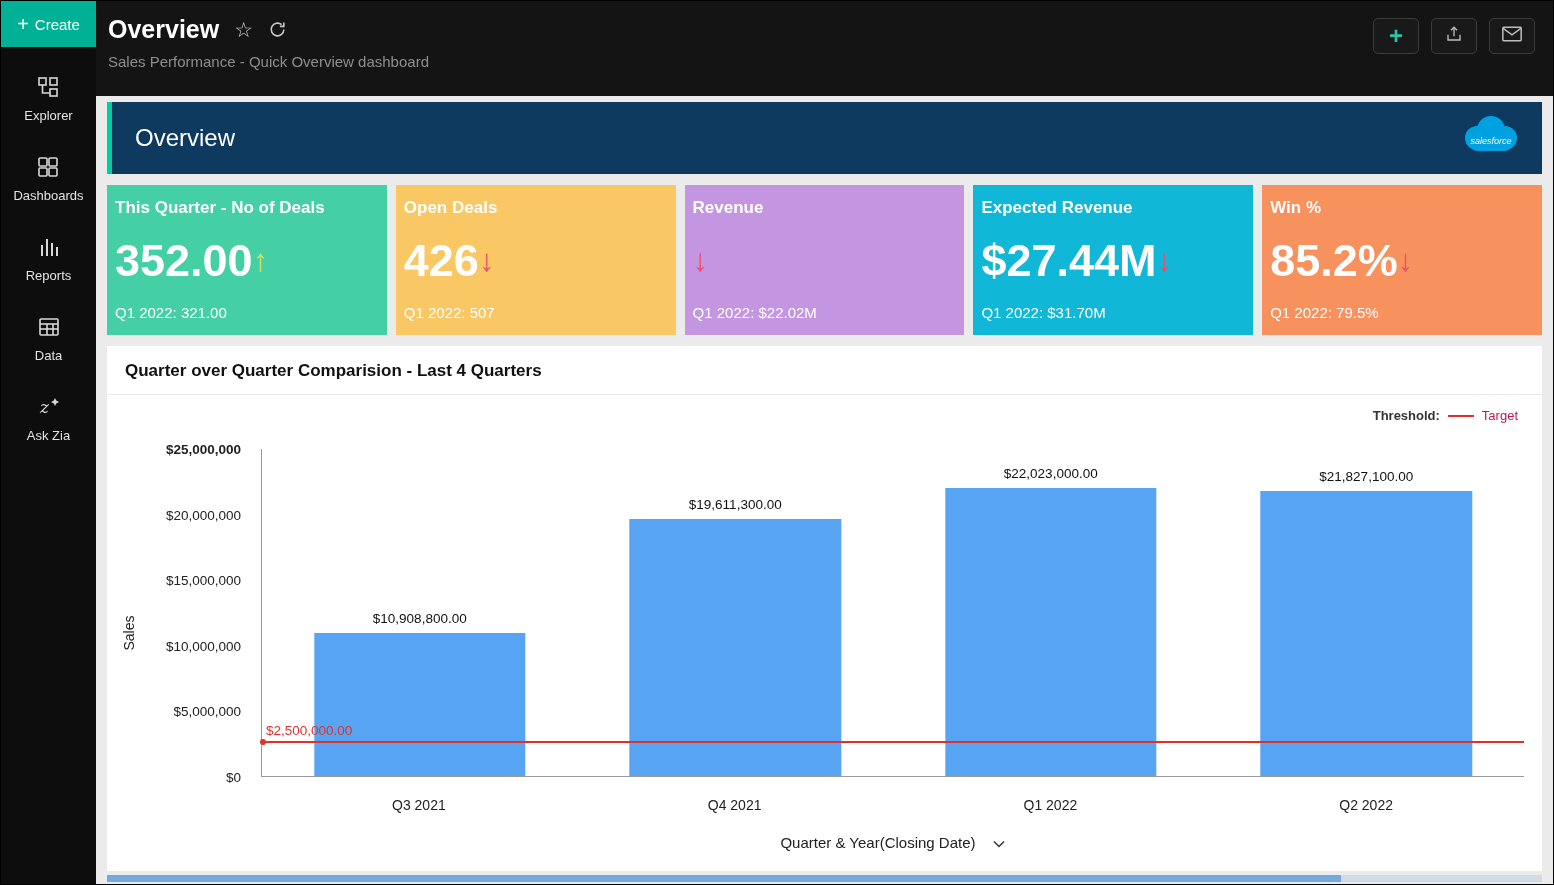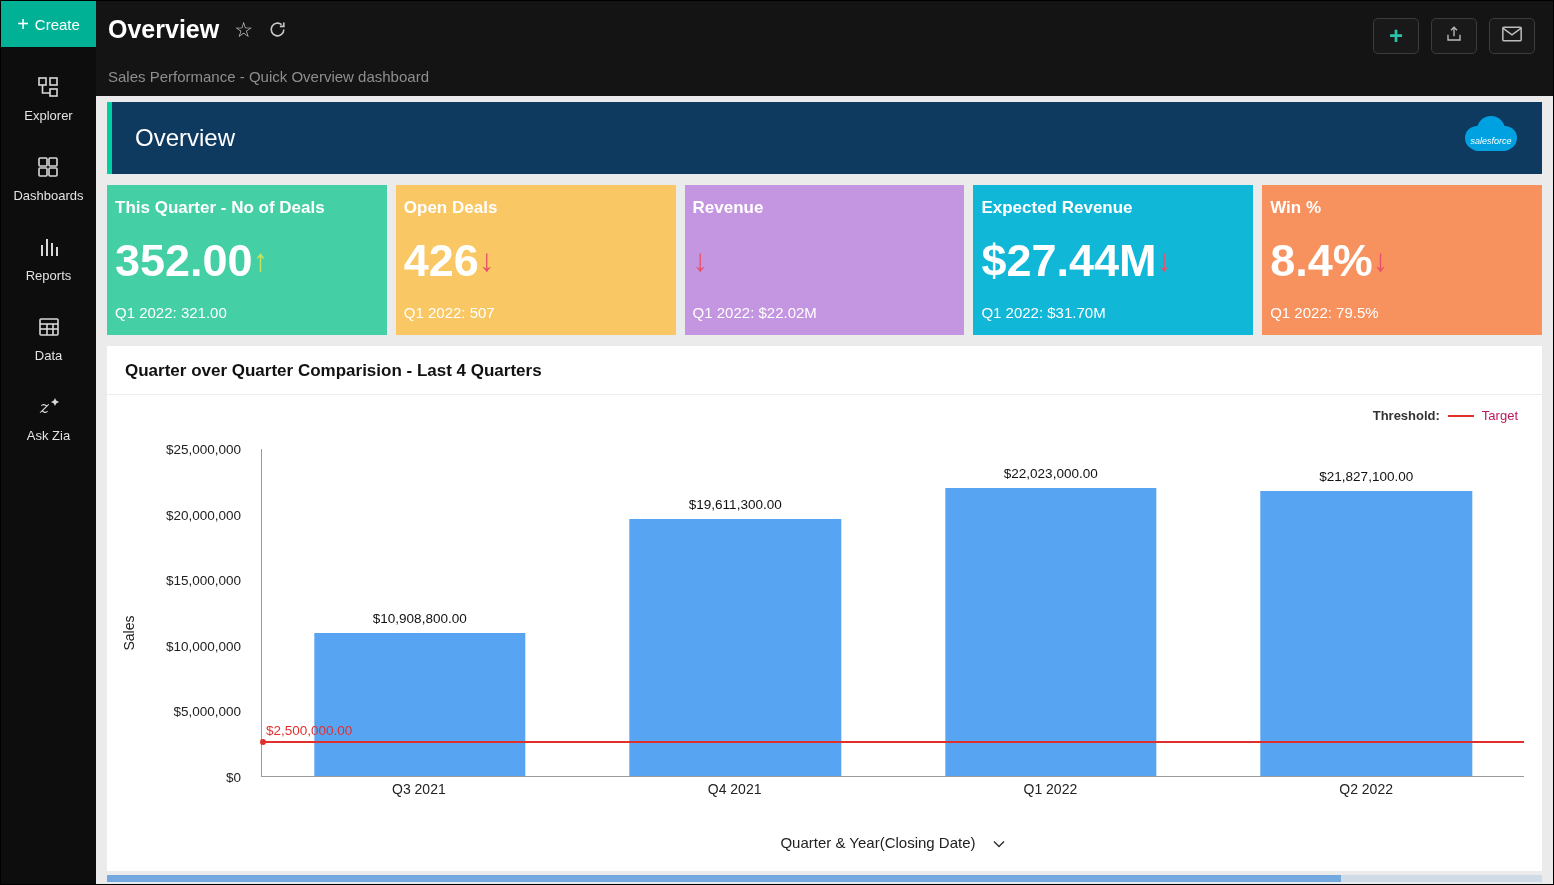--- a/index.html
+++ b/index.html
@@ -16,21 +16,21 @@
   .nav-item .lbl{font-size:13px;color:#e3e3e3}
   .nav-item svg{display:block}
 
   
   .main{flex:1;display:flex;flex-direction:column;min-width:0}
   .header{height:95px;background:#141414;display:flex;justify-content:space-between;padding:14px 18px 0 12px;flex-shrink:0}
   .title-row{display:flex;align-items:center;gap:15px}
   .page-title{color:#fff;font-size:25px;font-weight:bold}
   .icon-btn{background:none;border:none;cursor:pointer;display:flex;align-items:center;color:#c9c9c9}
   .star{font-size:21px;color:#cfcfcf}
-  .subtitle{color:#8e8e8e;font-size:15px;margin-top:24px}
+  .subtitle{color:#8e8e8e;font-size:15px;margin-top:9px}
   .hdr-actions{display:flex;gap:12px;align-items:flex-start;padding-top:3px}
   .hdr-btn{width:46px;height:36px;border:1px solid #3c3c3c;border-radius:5px;background:#191919;display:flex;align-items:center;justify-content:center;cursor:pointer}
   .plus-teal{color:#2bc2a7;font-size:24px;line-height:1;font-weight:bold}
 
   
   .content{flex:1;background:#ebebeb;padding:6px 11px 0;display:flex;flex-direction:column;min-height:0}
   .banner{height:72px;background:#0e3a60;border-left:5px solid #00cfa4;display:flex;align-items:center;justify-content:space-between;padding:0 20px 0 23px;margin-bottom:11px;flex-shrink:0}
   .banner-title{color:#fff;font-size:24px}
 
   .kpi-row{display:flex;gap:9px;margin-bottom:11px;flex-shrink:0}
@@ -52,21 +52,21 @@
   .ylabel{position:absolute;left:-44px;top:45%;transform:rotate(-90deg);font-size:14px;color:#222;width:120px;text-align:center}
   .yaxis{position:absolute;left:0;width:140px;top:24px;bottom:92px}
   .ytick{position:absolute;right:12px;transform:translateY(50%);font-size:13.5px;color:#222;white-space:nowrap}
   .plot{position:absolute;left:148px;right:4px;top:24px;bottom:92px;border-left:1px solid #9a9a9a;border-bottom:1px solid #9a9a9a;display:flex}
   .bar-col{flex:1;position:relative}
   .bar{position:absolute;bottom:0;left:50%;transform:translateX(-50%);width:67%;z-index:1}
   .bar-label{position:absolute;width:100%;text-align:center;font-size:13.5px;color:#111;z-index:2;white-space:nowrap}
   .threshold-line{position:absolute;left:0;right:0;height:2px;z-index:3}
   .threshold-dot{position:absolute;left:-2px;top:-2px;width:6px;height:6px;border-radius:50%;background:inherit}
   .threshold-label{position:absolute;left:4px;font-size:13.5px;z-index:3;white-space:nowrap}
-  .xlabels{position:absolute;left:148px;right:4px;bottom:72px;display:flex}
+  .xlabels{position:absolute;left:148px;right:4px;bottom:56px;display:flex}
   .xtick{flex:1;text-align:center;font-size:14px;color:#222;padding-top:12px}
   .xtitle{position:absolute;left:148px;right:4px;bottom:18px;text-align:center;font-size:15px;color:#222;display:flex;align-items:center;justify-content:center;gap:17px;cursor:pointer}
 
   .scrollbar{height:7px;background:#cfdce8;position:relative;flex-shrink:0;margin-bottom:2px}
   .scroll-thumb{position:absolute;left:0;top:0;height:100%;width:86%;background:#74a9df;cursor:pointer}
 </style>
 </head>
 <body>
 
 <div class="app">
@@ -219,21 +219,21 @@
           <div class="kpi-title">Expected Revenue</div>
           <div class="kpi-value-row">
             <span class="kpi-value">$27.44M</span>
             <span class="trend" style="color: rgb(232, 80, 106);">↓</span>
           </div>
           <div class="kpi-compare">Q1 2022: $31.70M</div>
         </div>
         <div class="kpi-card" style="background: rgb(247, 145, 94);">
           <div class="kpi-title">Win %</div>
           <div class="kpi-value-row">
-            <span class="kpi-value">8.4%</span>
+            <span class="kpi-value">85.2%</span>
             <span class="trend" style="color: rgb(232, 80, 106);">↓</span>
           </div>
           <div class="kpi-compare">Q1 2022: 79.5%</div>
         </div>
       </div>
 
       <div class="chart-panel">
         <div class="panel-header">Quarter over Quarter Comparision - Last 4 Quarters</div>
         <div class="legend-row">
           <span class="legend-key">Threshold:</span>
@@ -241,21 +241,21 @@
           <span class="legend-val">Target</span>
         </div>
         <div class="chart-container">
           <div class="ylabel">Sales</div>
           <div class="yaxis">
               <div class="ytick" style="bottom: 0%;">$0</div>
               <div class="ytick" style="bottom: 20%;">$5,000,000</div>
               <div class="ytick" style="bottom: 40%; margin-left: 36px;">$10,000,000</div>
               <div class="ytick" style="bottom: 60%;">$15,000,000</div>
               <div class="ytick" style="bottom: 80%;">$20,000,000</div>
-              <div class="ytick" style="bottom: 100%;">$25,000,000</div>
+              <div class="ytick" style="bottom: 100%; font-weight: bold;">$25,000,000</div>
             </div>
           <div class="plot">
             <div class="threshold-line" style="bottom: 10%; background: rgb(224, 48, 46);">
                 <span class="threshold-dot"></span>
               </div>
             <div class="threshold-label" style="bottom: calc(10% + 5px); color: rgb(224, 48, 46);">$2,500,000.00</div>
           <div class="bar-col">
                 <div class="bar" style="height: 43.6352%; background: rgb(87, 164, 242);"></div>
                 <div class="bar-label" style="bottom: calc(43.6352% + 7px);">$10,908,800.00</div>
               </div>

